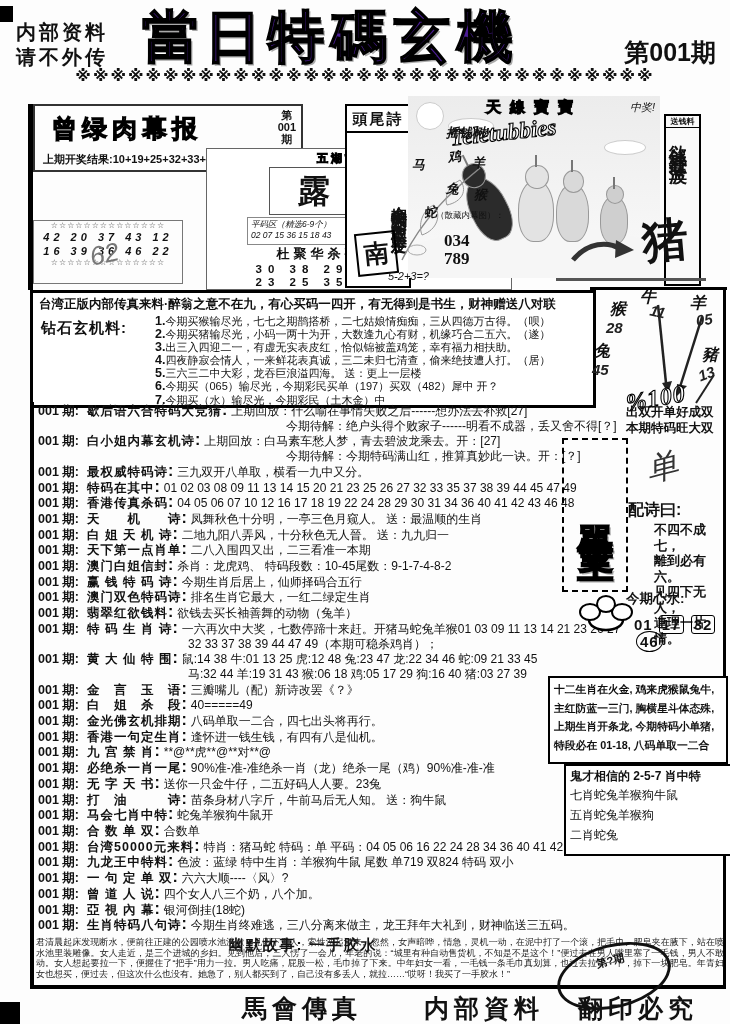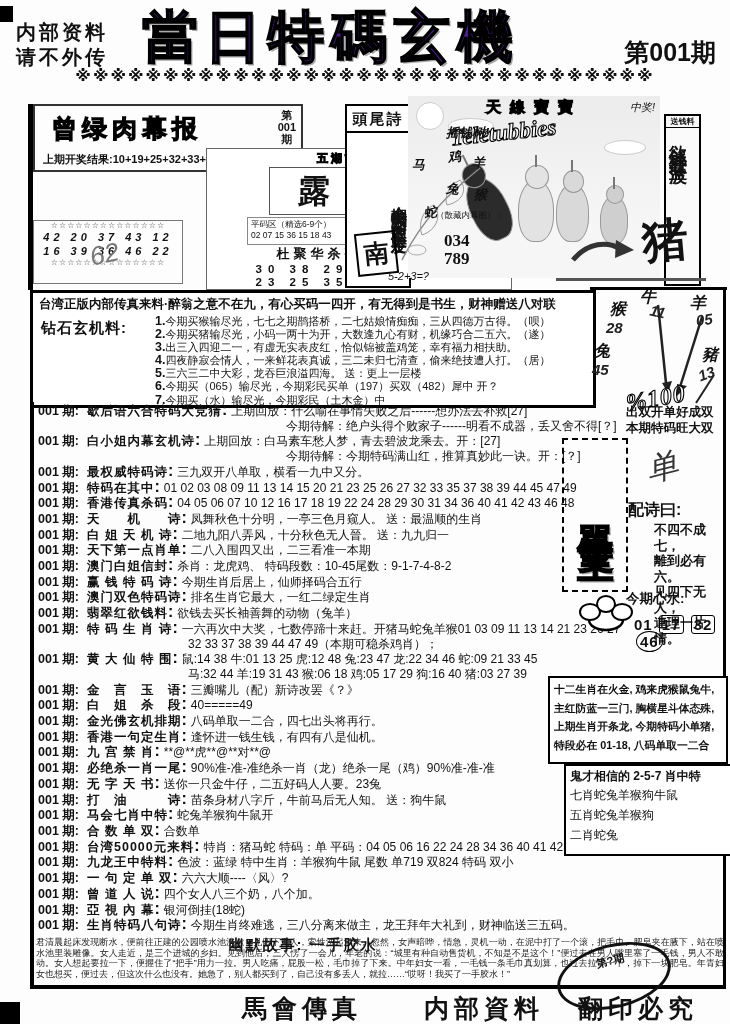--- a/index.html
+++ b/index.html
@@ -26,21 +26,21 @@
   .stars{left:33px;top:128px;width:148px;height:62px;border:1px solid #777;text-align:center;overflow:hidden;}
   .star-row{font-size:8px;letter-spacing:1px;line-height:9px;color:#444;}
   .stars-nums{font-size:11px;font-weight:bold;font-style:italic;line-height:14px;letter-spacing:4px;}
   .scribble{left:56px;top:18px;font-size:26px;color:#777;font-style:italic;transform:rotate(-12deg);}
   .wuhu{left:206px;top:56px;width:304px;height:140px;border:1px solid #666;background:#fff;}
   .wh-head{left:0;top:2px;width:100%;text-align:center;font-size:11px;font-weight:bold;letter-spacing:3px;}
   .wh-charbox{left:62px;top:18px;width:88px;height:46px;border:1px solid #555;text-align:center;}
   .wh-char{font-size:32px;font-weight:bold;line-height:46px;}
   .wh-zf{left:172px;top:20px;font-size:15px;font-weight:bold;font-style:italic;line-height:21px;}
   .wh-art{left:254px;top:24px;font-size:28px;}
-  .wh-pm{left:40px;top:68px;width:170px;height:24px;border:1px solid #888;font-size:8.5px;line-height:11px;padding:1px 3px;}
+  .wh-pm{left:40px;top:68px;width:170px;height:24px;border:1px solid #888;font-size:8.5px;line-height:11px;padding:1px 3px;font-style:italic;}
   .du{left:22px;top:96px;width:180px;text-align:center;}
   .du-t{font-size:13px;font-weight:bold;letter-spacing:4px;}
   .du-r{font-size:11.5px;font-weight:bold;letter-spacing:6px;line-height:12.5px;}
   .tw{left:345px;top:12px;width:62px;height:180px;border:2.5px solid #000;background:#fff;}
   .tw-head{width:100%;height:25px;border-bottom:2px solid #000;text-align:center;font-size:15px;font-weight:bold;line-height:25px;letter-spacing:2px;}
   .tw-body{position:absolute;top:28px;left:0;width:100%;height:148px;writing-mode:vertical-rl;font-size:16px;font-weight:bold;letter-spacing:2px;padding-top:2px;display:flex;justify-content:center;gap:6px;}
   .tele{left:408px;top:4px;width:252px;height:182px;background:linear-gradient(#ececec,#fafafa);overflow:hidden;}
   .tt-arc{left:0;top:2px;width:100%;text-align:center;font-size:15px;font-weight:bold;letter-spacing:9px;}
   .tt-logo{left:42px;top:24px;font-size:23px;font-weight:bold;font-style:italic;transform:rotate(-6deg);}
   .tt-win{right:5px;top:4px;font-size:11px;font-weight:normal;font-style:italic;}

